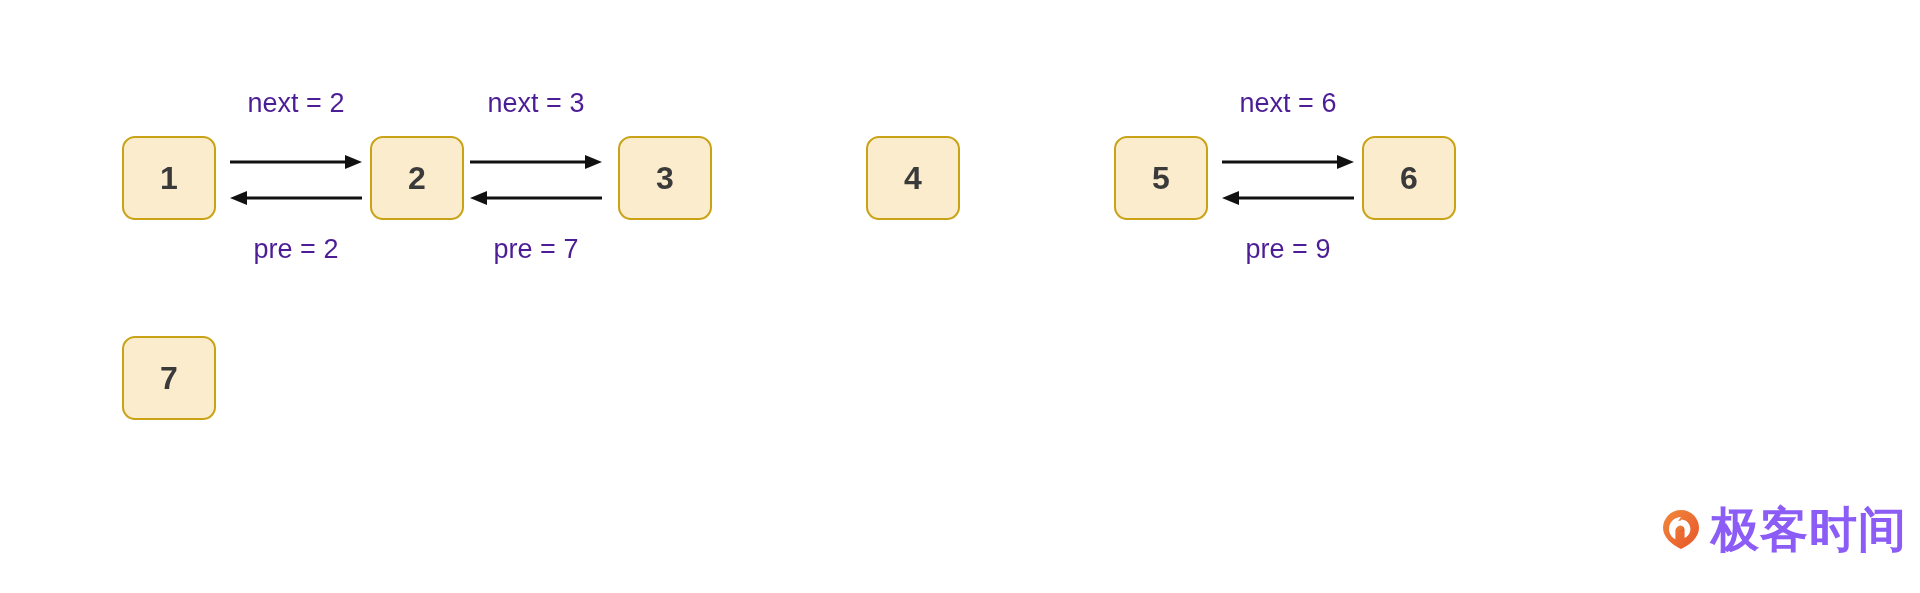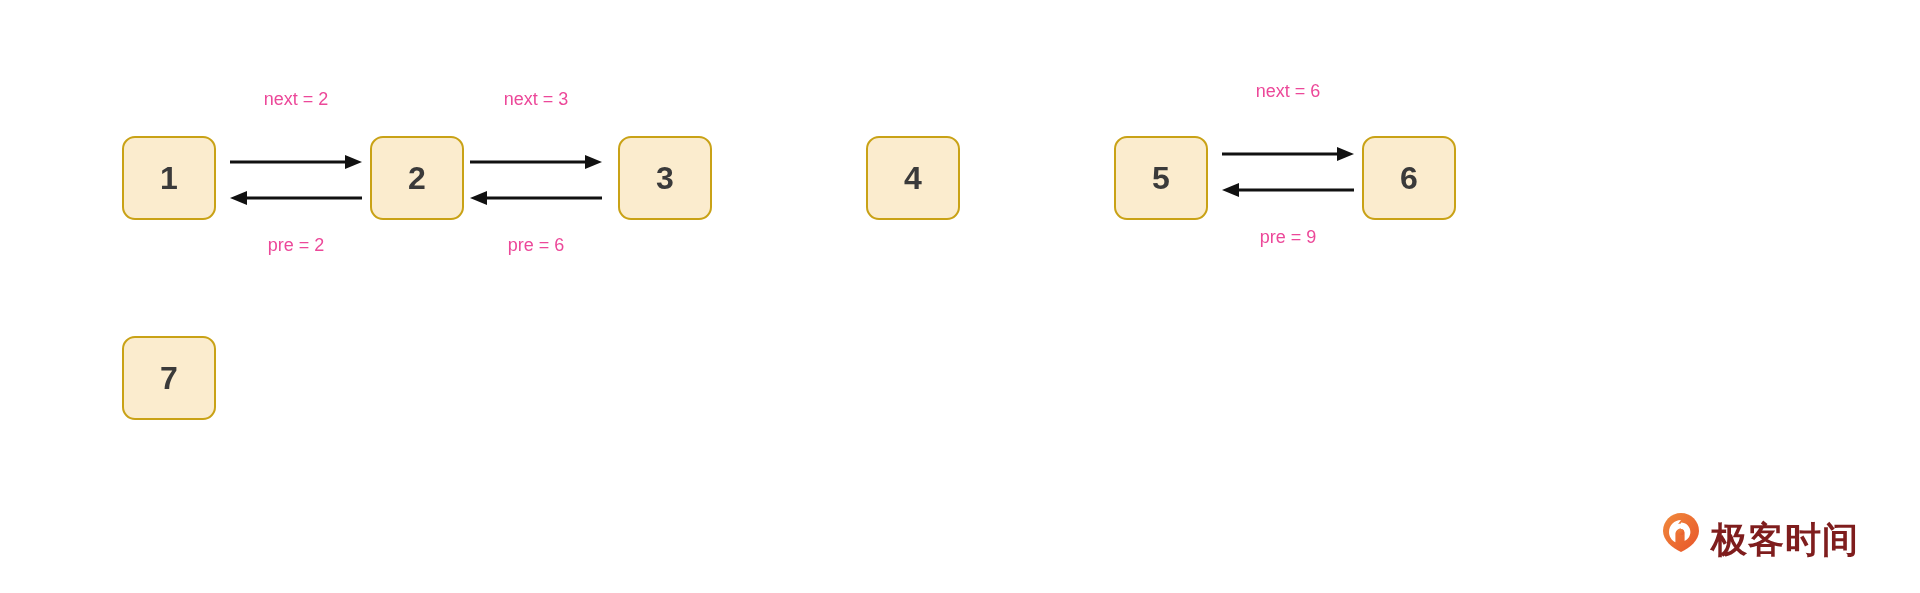--- a/index.html
+++ b/index.html
@@ -55,22 +55,22 @@
     position: absolute;
     left: 0;
     top: 0;
     overflow: visible;
   }
 
   .caption {
     position: absolute;
     width: 100%;
     text-align: center;
-    font-size: 18px;
-    color: #ec4899;
+    font-size: 27px;
+    color: #4c1d95;
     line-height: 1;
     white-space: nowrap;
   }
   .caption.next {
     top: -46px;
   }
   .caption.pre {
     top: 100px;
   }
 
@@ -81,27 +81,26 @@
     align-items: center;
     gap: 9px;
   }
   .brand-mark {
     width: 42px;
     height: 42px;
     position: relative;
     flex: 0 0 auto;
   }
   .brand-text {
-    font-size: 36px;
+    font-size: 48px;
     font-weight: bold;
-    color: #7f1d1d;
+    color: #8b5cf6;
     letter-spacing: 1px;
     line-height: 1;
     font-family: "DejaVu Sans", sans-serif;
-    margin-top: 17px;
   }
 </style>
 </head>
 <body>
 
 <div id="canvas">
     <div class="node" style="left: 122px; top: 136px;">
       <span class="node-label">1</span>
     </div>
     <div class="node" style="left: 370px; top: 136px;">
@@ -133,23 +132,23 @@
       <div class="caption pre">pre = 2</div>
     </div>
     <div class="link" style="left: 468px; top: 136px; width: 136px;">
       <svg class="arrow-svg" width="136" height="84" viewBox="0 0 136 84">
         <path d="M 2 26 L 121 26" stroke="#111111" stroke-width="3" fill="none"></path>
         <polygon points="134,26 117,19 117,33" fill="#111111"></polygon>
         <path d="M 134 62 L 15 62" stroke="#111111" stroke-width="3" fill="none"></path>
         <polygon points="2,62 19,55 19,69" fill="#111111"></polygon>
       </svg>
       <div class="caption next">next = 3</div>
-      <div class="caption pre">pre = 6</div>
+      <div class="caption pre">pre = 7</div>
     </div>
-    <div class="link" style="left: 1220px; top: 128px; width: 136px;">
+    <div class="link" style="left: 1220px; top: 136px; width: 136px;">
       <svg class="arrow-svg" width="136" height="84" viewBox="0 0 136 84">
         <path d="M 2 26 L 121 26" stroke="#111111" stroke-width="3" fill="none"></path>
         <polygon points="134,26 117,19 117,33" fill="#111111"></polygon>
         <path d="M 134 62 L 15 62" stroke="#111111" stroke-width="3" fill="none"></path>
         <polygon points="2,62 19,55 19,69" fill="#111111"></polygon>
       </svg>
       <div class="caption next">next = 6</div>
       <div class="caption pre">pre = 9</div>
     </div>
     <div class="brand" style="left: 1660px; top: 505px;">

